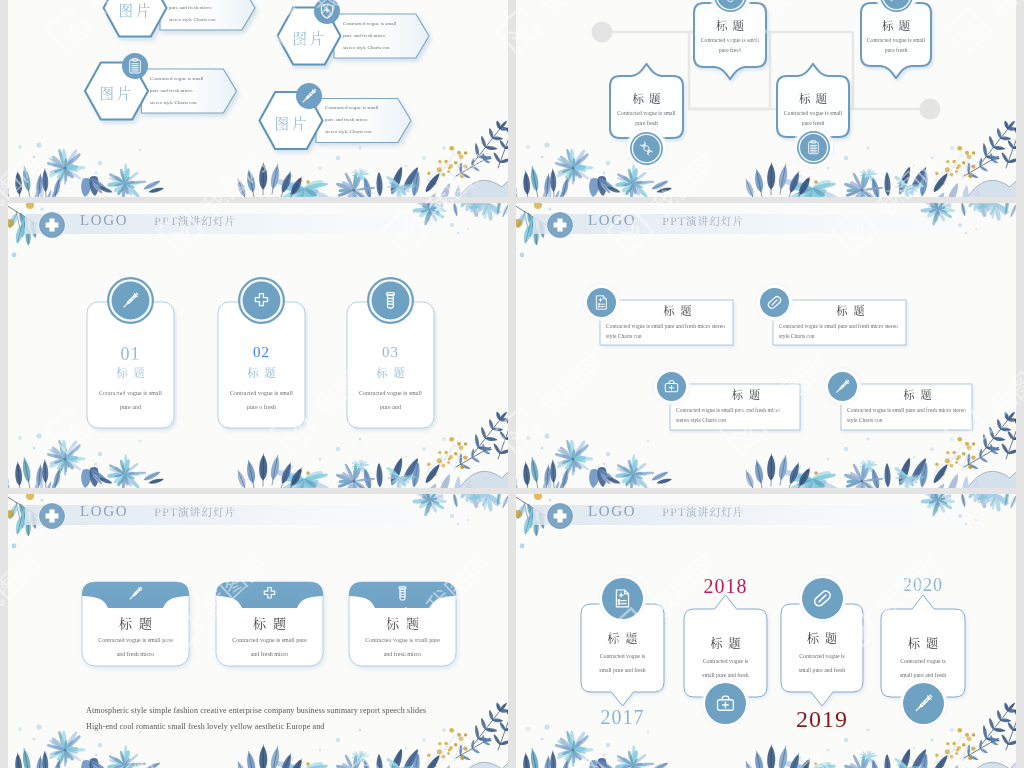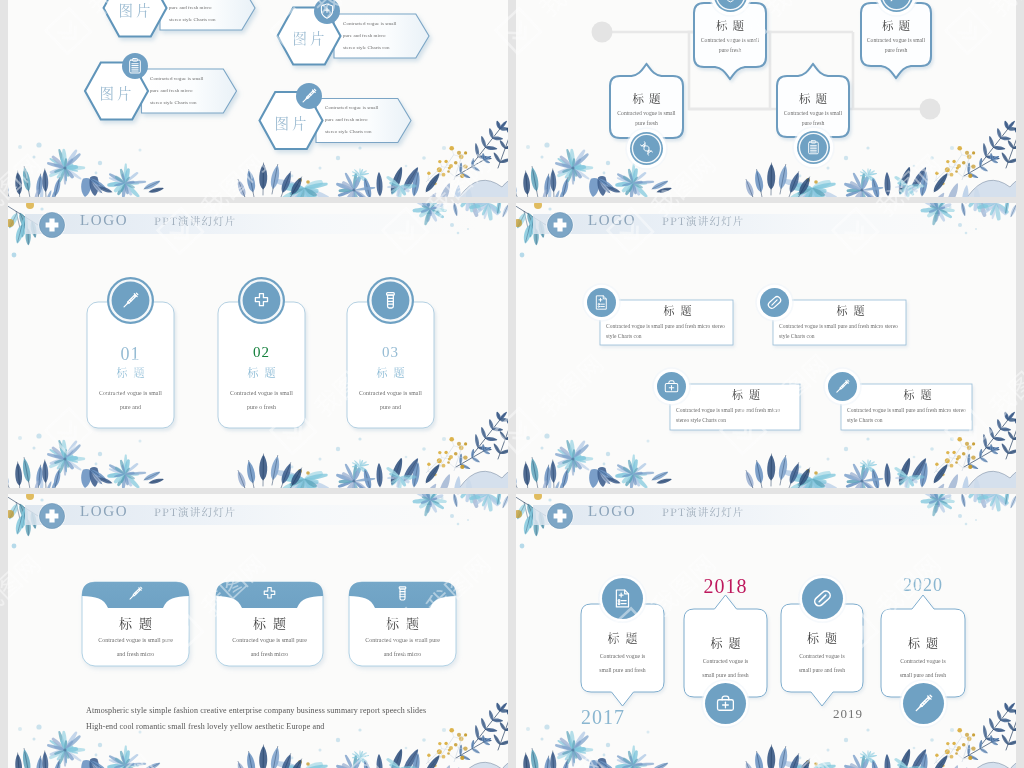--- a/index.html
+++ b/index.html
@@ -647,21 +647,21 @@
             <feDropShadow dx="2.0" dy="2.8" stdDeviation="1.8" flood-color="#9ab5cc" flood-opacity="0.26"></feDropShadow>
           </filter>
         </defs>
         <rect x="79" y="99" width="87" height="126" rx="11" ry="11" fill="#ffffff" stroke="#a6c8dd" stroke-width="0.85" filter="url(#sh3)"></rect>
         <rect x="210" y="99" width="87" height="126" rx="11" ry="11" fill="#ffffff" stroke="#a6c8dd" stroke-width="0.85" filter="url(#sh3)"></rect>
         <rect x="339" y="99" width="87" height="126" rx="11" ry="11" fill="#ffffff" stroke="#a6c8dd" stroke-width="0.85" filter="url(#sh3)"></rect>
       </svg>
       <div class="num" style="position:absolute;left:79px;top:141px;width:87px;text-align:center;font-size:18px;color:#96bcd4;">01</div>
       <div class="cn" style="position:absolute;left:79px;top:161px;width:87px;text-align:center;font-size:11px;letter-spacing:6px;color:#8ebcd6;padding-left:6px;box-sizing:border-box;">标题</div>
       <div style="position:absolute;left:89px;top:183px;width:67px;text-align:center;font-size:5.8px;line-height:2.45;color:#6a6a6a;letter-spacing:.1px;">Contracted vogue is small pure and</div>
-      <div class="num" style="position:absolute;left:210px;top:141px;width:87px;text-align:center;font-size:15px;color:#15803d;">02</div>
+      <div class="num" style="position:absolute;left:210px;top:141px;width:87px;text-align:center;font-size:15px;color:#3b82f6;">02</div>
       <div class="cn" style="position:absolute;left:210px;top:161px;width:87px;text-align:center;font-size:11px;letter-spacing:6px;color:#8ebcd6;padding-left:6px;box-sizing:border-box;">标题</div>
       <div style="position:absolute;left:220px;top:183px;width:67px;text-align:center;font-size:5.8px;line-height:2.45;color:#6a6a6a;letter-spacing:.1px;">Contracted vogue is small pure o fresh</div>
       <div class="num" style="position:absolute;left:339px;top:141px;width:87px;text-align:center;font-size:15px;color:#96bcd4;">03</div>
       <div class="cn" style="position:absolute;left:339px;top:161px;width:87px;text-align:center;font-size:11px;letter-spacing:6px;color:#8ebcd6;padding-left:6px;box-sizing:border-box;">标题</div>
       <div style="position:absolute;left:349px;top:183px;width:67px;text-align:center;font-size:5.8px;line-height:2.45;color:#6a6a6a;letter-spacing:.1px;">Contracted vogue is small pure and</div>
       <div>
         <svg width="67" height="67" viewBox="0 0 67 67" style="position:absolute;left:89.0px;top:63.5px">
           <circle cx="33.5" cy="33.5" r="23.5" fill="#6fa1c3"></circle>
           <circle cx="33.5" cy="33.5" r="20.1" fill="none" stroke="#ffffff" stroke-width="2.4" opacity="0.92"></circle>
           <circle cx="33.5" cy="33.5" r="16.7" fill="#6fa1c3"></circle>
@@ -936,27 +936,27 @@
             <feDropShadow dx="1.4" dy="2.0" stdDeviation="1.6" flood-color="#9ab5cc" flood-opacity="0.22"></feDropShadow>
           </filter>
         </defs>
         <path d="M75.0,110.0 L138.0,110.0 Q148.0,110.0 148.0,120.0 L148.0,188.0 Q148.0,198.0 138.0,198.0 L117.5,198.0 L106.5,212.0 L95.5,198.0 L75.0,198.0 Q65.0,198.0 65.0,188.0 L65.0,120.0 Q65.0,110.0 75.0,110.0 Z" fill="#ffffff" stroke="#7eaccd" stroke-width="1.0" filter="url(#sh6)"></path>
         <path d="M178.0,115.0 L198.5,115.0 L209.5,101.0 L220.5,115.0 L241.0,115.0 Q251.0,115.0 251.0,125.0 L251.0,193.0 Q251.0,203.0 241.0,203.0 L178.0,203.0 Q168.0,203.0 168.0,193.0 L168.0,125.0 Q168.0,115.0 178.0,115.0 Z" fill="#ffffff" stroke="#7eaccd" stroke-width="1.0" filter="url(#sh6)"></path>
         <path d="M275.0,110.0 L337.0,110.0 Q347.0,110.0 347.0,120.0 L347.0,188.0 Q347.0,198.0 337.0,198.0 L317.0,198.0 L306.0,212.0 L295.0,198.0 L275.0,198.0 Q265.0,198.0 265.0,188.0 L265.0,120.0 Q265.0,110.0 275.0,110.0 Z" fill="#ffffff" stroke="#7eaccd" stroke-width="1.0" filter="url(#sh6)"></path>
         <path d="M375.0,115.0 L396.0,115.0 L407.0,101.0 L418.0,115.0 L439.0,115.0 Q449.0,115.0 449.0,125.0 L449.0,193.0 Q449.0,203.0 439.0,203.0 L375.0,203.0 Q365.0,203.0 365.0,193.0 L365.0,125.0 Q365.0,115.0 375.0,115.0 Z" fill="#ffffff" stroke="#7eaccd" stroke-width="1.0" filter="url(#sh6)"></path>
       </svg>
       <div class="cn" style="position:absolute;left:65px;top:135px;width:83px;text-align:center;font-size:12px;letter-spacing:6px;color:#3e3e3e;padding-left:6px;box-sizing:border-box;">标题</div>
       <div style="position:absolute;left:79px;top:155px;width:55px;text-align:center;font-size:5.7px;line-height:2.5;color:#6d6d6d;">Contracted vogue is small pure and fresh</div>
-      <div style="position:absolute;left:65px;top:212px;width:83px;font-size:20px;color:#8ab6d0;letter-spacing:1px;">2017</div>
+      <div style="position:absolute;left:65px;top:212px;width:83px;text-align:center;font-size:20px;color:#8ab6d0;letter-spacing:1px;">2017</div>
       <div class="cn" style="position:absolute;left:168px;top:140px;width:83px;text-align:center;font-size:12px;letter-spacing:6px;color:#3e3e3e;padding-left:6px;box-sizing:border-box;">标题</div>
       <div style="position:absolute;left:182px;top:160px;width:55px;text-align:center;font-size:5.7px;line-height:2.5;color:#6d6d6d;">Contracted vogue is small pure and fresh</div>
       <div style="position:absolute;left:168px;top:81px;width:83px;text-align:center;font-size:20px;color:#be185d;letter-spacing:1px;">2018</div>
       <div class="cn" style="position:absolute;left:265px;top:135px;width:82px;text-align:center;font-size:12px;letter-spacing:6px;color:#3e3e3e;padding-left:6px;box-sizing:border-box;">标题</div>
       <div style="position:absolute;left:279px;top:155px;width:54px;text-align:center;font-size:5.7px;line-height:2.5;color:#6d6d6d;">Contracted vogue is small pure and fresh</div>
-      <div style="position:absolute;left:265px;top:212px;width:82px;text-align:right;font-size:13px;color:#737373;letter-spacing:1px;">2019</div>
+      <div style="position:absolute;left:265px;top:212px;width:82px;text-align:center;font-size:24px;color:#7f1d1d;letter-spacing:1px;">2019</div>
       <div class="cn" style="position:absolute;left:365px;top:140px;width:84px;text-align:center;font-size:12px;letter-spacing:6px;color:#3e3e3e;padding-left:6px;box-sizing:border-box;">标题</div>
       <div style="position:absolute;left:379px;top:160px;width:56px;text-align:center;font-size:5.7px;line-height:2.5;color:#6d6d6d;">Contracted vogue is small pure and fresh</div>
       <div style="position:absolute;left:365px;top:81px;width:84px;text-align:center;font-size:18px;color:#8ab6d0;letter-spacing:1px;">2020</div>
       <div>
         <svg width="61" height="61" viewBox="0 0 61 61" style="position:absolute;left:76.0px;top:73.5px">
           <circle cx="30.5" cy="30.5" r="24.5" fill="#eef4f9" opacity="0.55"></circle>
           <circle cx="30.5" cy="30.5" r="22.9" fill="#ffffff" opacity="0.98"></circle>
           <circle cx="30.5" cy="30.5" r="20.5" fill="#6fa1c3"></circle>
           <svg x="19.4" y="19.4" width="22.1" height="22.1" viewBox="0 0 24 24">
             <g fill="none" stroke="#fff" stroke-width="1.3" stroke-linejoin="round" stroke-linecap="round">

